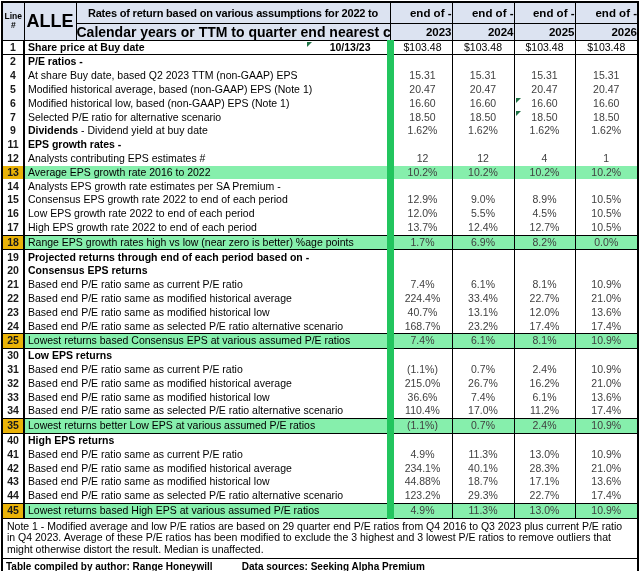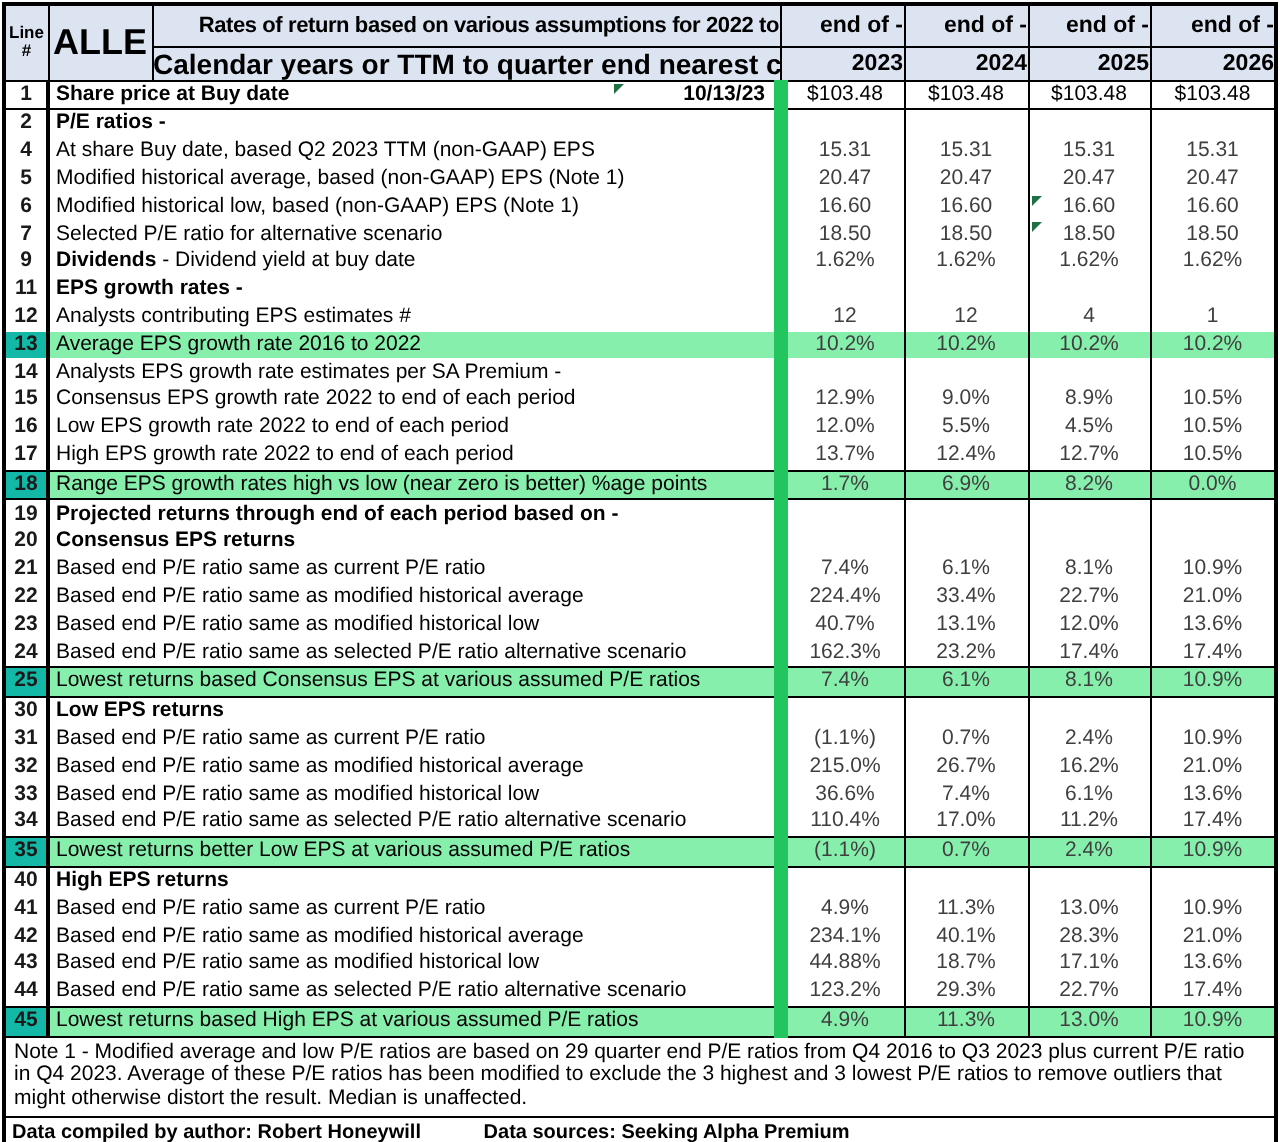--- a/index.html
+++ b/index.html
@@ -5,38 +5,38 @@
   html,body{margin:0;padding:0;background:#ffffff;}
   body{width:640px;height:571px;overflow:hidden;font-family:"Liberation Sans",sans-serif;-webkit-font-smoothing:antialiased;}
   .page{position:relative;width:640px;height:505px;background:#fff;}
   table.tbl{border-collapse:collapse;table-layout:fixed;width:638px;margin:1px 0 0 1px;border:2px solid #000;}
   td{padding:0;margin:0;overflow:hidden;white-space:nowrap;vertical-align:middle;}
 
   
   tr.h1 td,tr.h2 td{background:#dce3f1;border:1px solid #000;}
   td.hline{font-size:8.5px;line-height:9px;font-weight:bold;text-align:center;border-right:2px solid #000;}
   td.hticker{font-size:18px;font-weight:bold;text-align:center;border-right:2px solid #000;}
-  td.htitle{font-size:11px;font-weight:bold;text-align:right;letter-spacing:-0.2px;border-right:2px solid #000;}
+  td.htitle{font-size:11px;font-weight:bold;text-align:center;letter-spacing:-0.2px;border-right:2px solid #000;}
   td.hsub{font-size:14px;font-weight:bold;text-align:center;border-right:2px solid #000;}
   tr.h1{height:21px;} tr.h2{height:16px;}
   td.hend,td.hyear{font-size:11.5px;font-weight:bold;text-align:right;}
 
   
   tr.body td{height:13.8px;font-size:10.5px;line-height:13.6px;}
   td.ln{font-size:9px;font-weight:bold;text-align:center;color:#1a1a1a;border-right:2px solid #000;}
   td.lbl{padding-left:3px;color:#000;border-right:7px solid #22c55e;position:relative;}
   td.val{text-align:center;color:#3f3f3f;border-left:1px solid #000;position:relative;}
   tr.bold td.lbl{font-weight:bold;}
   tr.vbold td.val{font-weight:normal;color:#000;}
   tr.yellow td.lbl,tr.yellow td.val,tr.yellow td.ln{background:#86efac;}
-  tr.yellow td.ln{background:#14b8a6;}
+  tr.yellow td.ln{background:#eab308;}
   tr.topline td{border-top:1px solid #000;border-bottom:1px solid #000;}
   tr.rule-bottom td{border-bottom:1px solid #000;}
   .ind1{padding-left:10px;} .ind2{padding-left:18px;}
-  .datecell{position:absolute;right:4px;top:0;font-weight:bold;color:#000;}
+  .datecell{position:absolute;right:16px;top:0;font-weight:bold;color:#000;}
   .gmark{position:absolute;width:0;height:0;border-top:5px solid #1e7145;border-right:5px solid transparent;top:1px;left:1px;}
   .gmark.date{left:282px;}
 
   
   td.note{border-top:1px solid #4d7c0f;white-space:normal;font-size:10.5px;line-height:11.6px;padding:2px 4px 3px 4px;color:#000;height:34px;vertical-align:top;}
   td.foot{border-top:1px solid #000;font-size:10px;font-weight:bold;height:15px;padding-left:3px;color:#000;}
   .foot-left{display:inline-block;width:233px;}
 </style>
 </head>
 <body>
@@ -229,21 +229,21 @@
     <td class="ln">23</td>
     <td class="lbl ind2" colspan="2">Based end P/E ratio same as modified historical low</td>
     <td class="val">40.7%</td>
     <td class="val">13.1%</td>
     <td class="val">12.0%</td>
     <td class="val">13.6%</td>
   </tr>
         <tr class="body">
     <td class="ln">24</td>
     <td class="lbl ind2" colspan="2">Based end P/E ratio same as selected P/E ratio alternative scenario</td>
-    <td class="val">162.3%</td>
+    <td class="val">168.7%</td>
     <td class="val">23.2%</td>
     <td class="val">17.4%</td>
     <td class="val">17.4%</td>
   </tr>
         <tr class="body yellow topline">
     <td class="ln">25</td>
     <td class="lbl ind1" colspan="2">Lowest returns based Consensus EPS at various assumed P/E ratios</td>
     <td class="val">7.4%</td>
     <td class="val">6.1%</td>
     <td class="val">8.1%</td>
@@ -343,19 +343,19 @@
     <td class="val">4.9%</td>
     <td class="val">11.3%</td>
     <td class="val">13.0%</td>
     <td class="val">10.9%</td>
   </tr>
         <tr>
         <td class="note" colspan="7">Note 1 - Modified average and low P/E ratios are based on 29 quarter end  P/E ratios from Q4 2016 to Q3 2023 plus current P/E ratio in Q4 2023. Average of these P/E ratios has been modified to exclude the 3 highest and 3 lowest P/E ratios to remove outliers that might otherwise distort the result. Median is unaffected.</td>
       </tr>
       <tr>
         <td class="foot" colspan="7">
-          <span class="foot-left">Data compiled by author: Robert Honeywill</span>
+          <span class="foot-left">Table compiled by author: Range Honeywill</span>
           <span>Data sources: Seeking Alpha Premium</span>
         </td>
       </tr>
     </tbody>
   </table>
 </div>
 
 </body></html>

